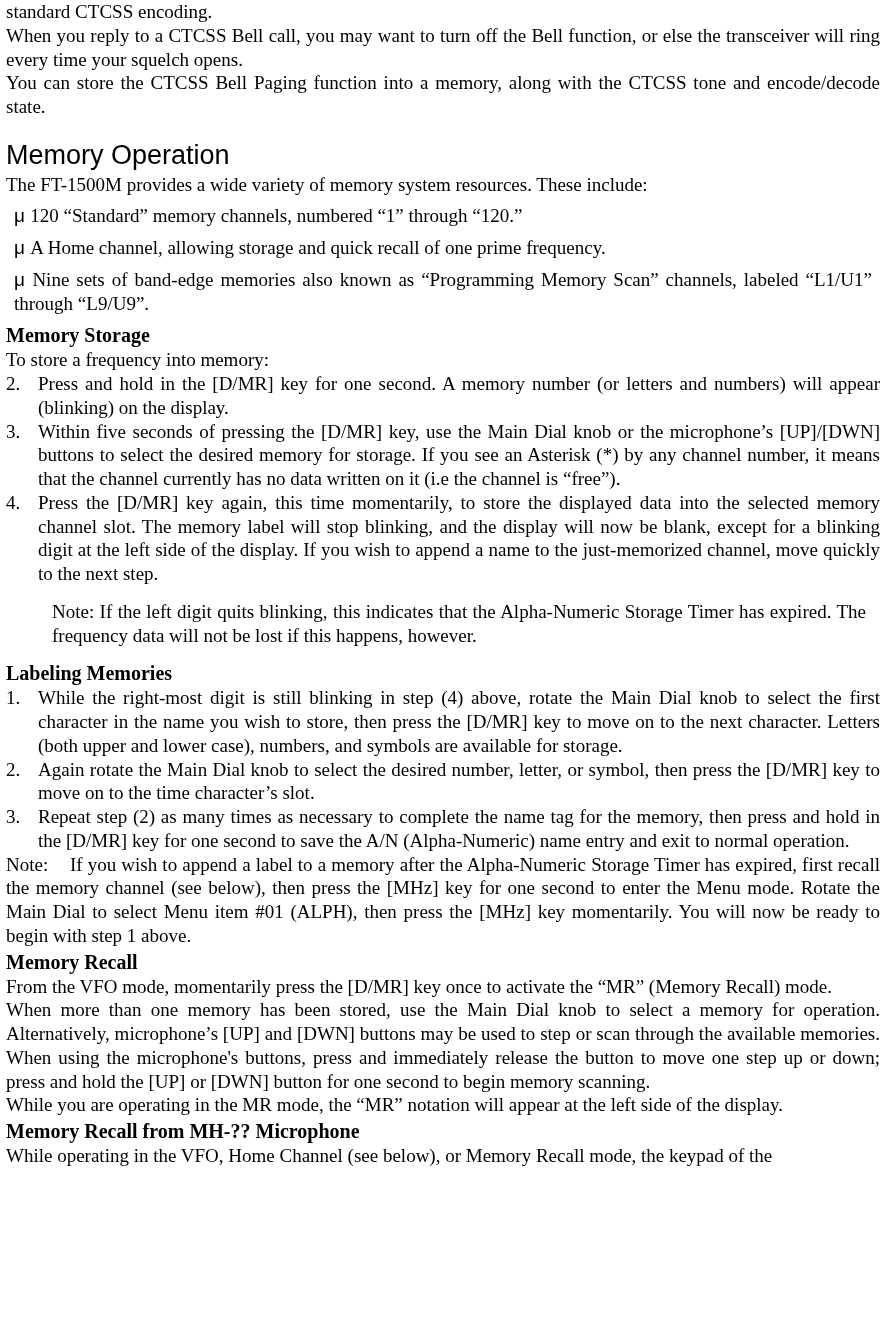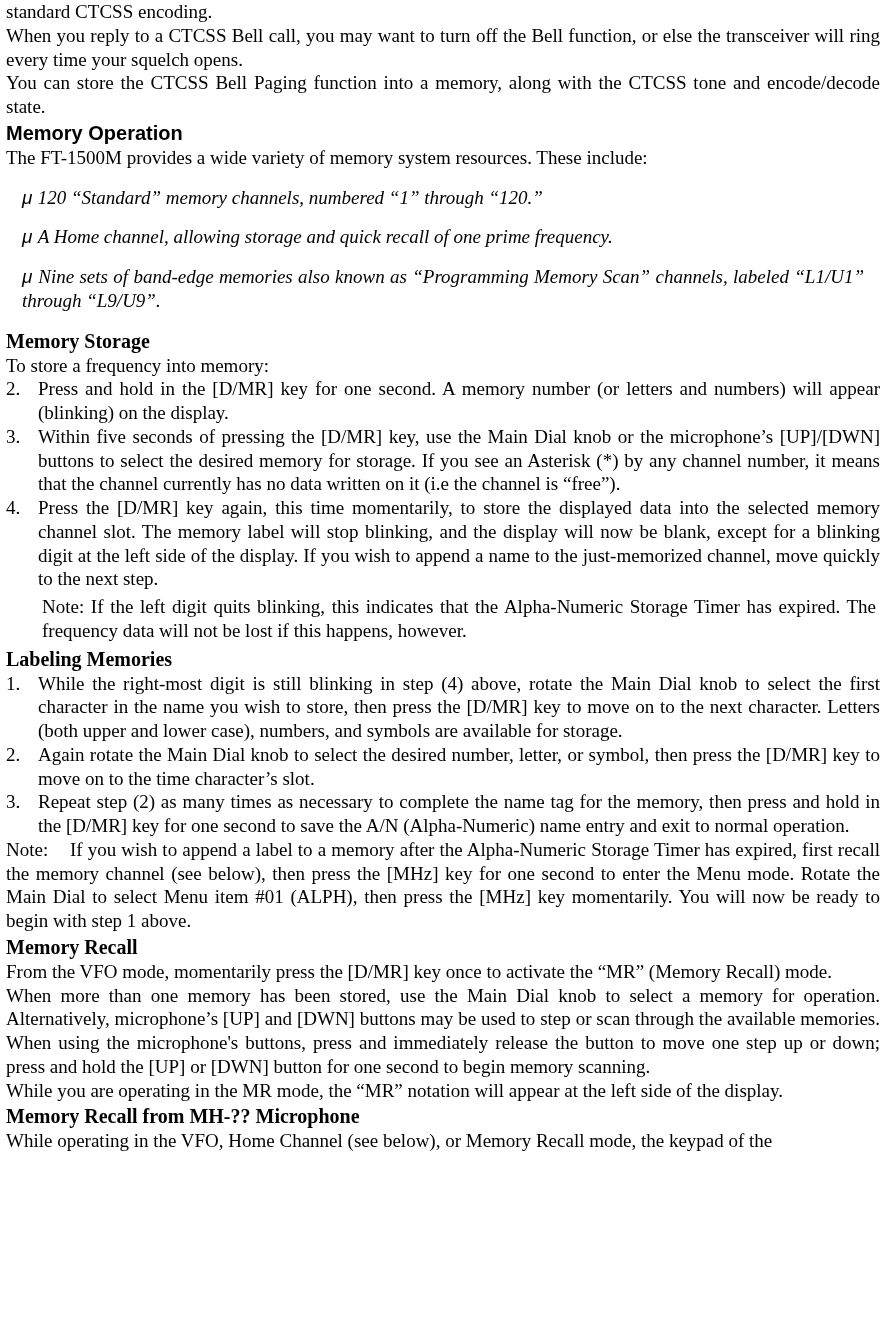--- a/index.html
+++ b/index.html
@@ -15,33 +15,32 @@
       background: #fff;
       width: 886px;
       padding: 0 6px;
     }
     .para {
       text-align: justify;
       margin: 0;
     }
     .heading-large {
       font-family: Arial, Helvetica, sans-serif;
-      font-size: 20px;
-      font-weight: bold;
-      margin-top: 2px;
+      font-size: 27px;
+      font-weight: normal;
+      margin-top: 20px;
     }
     .heading-bold {
       font-weight: bold;
       font-size: 20px;
       margin-top: 2px;
     }
     .bullet-line {
       text-align: justify;
-      margin: 16px;
-      font-style: italic;
+      margin: 8px;
     }
     .mu {
       font-family: Arial, Helvetica, sans-serif;
     }
     ol {
       list-style: none;
       padding: 0;
       margin: 0;
     }
     ol li {
@@ -51,21 +50,21 @@
       margin: 0;
     }
     ol li .num {
       display: inline-block;
       width: 32px;
       text-indent: 0;
     }
     .note-indent {
       text-align: justify;
       padding-left: 32px;
-      margin: 4px;
+      margin: 14px;
     }
     .note-block {
       text-align: justify;
       margin: 0;
     }
     .note-tab {
       display: inline-block;
       width: 64px;
     }
   </style>

